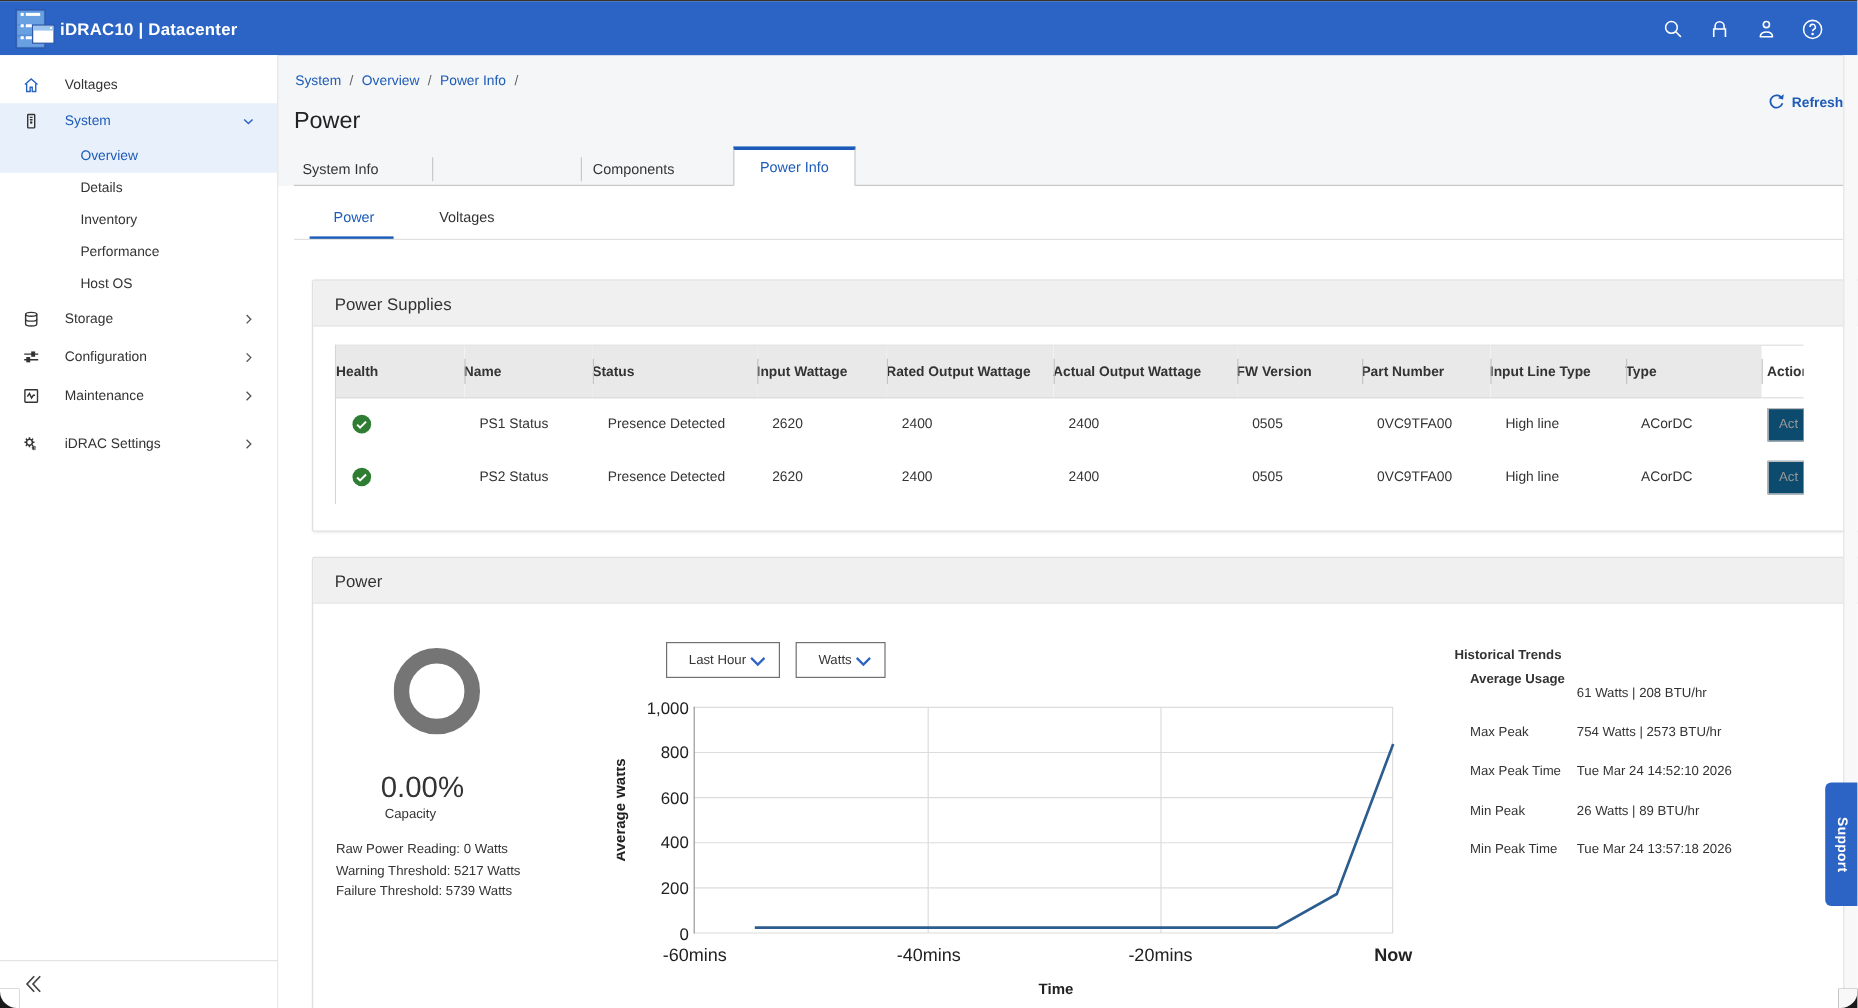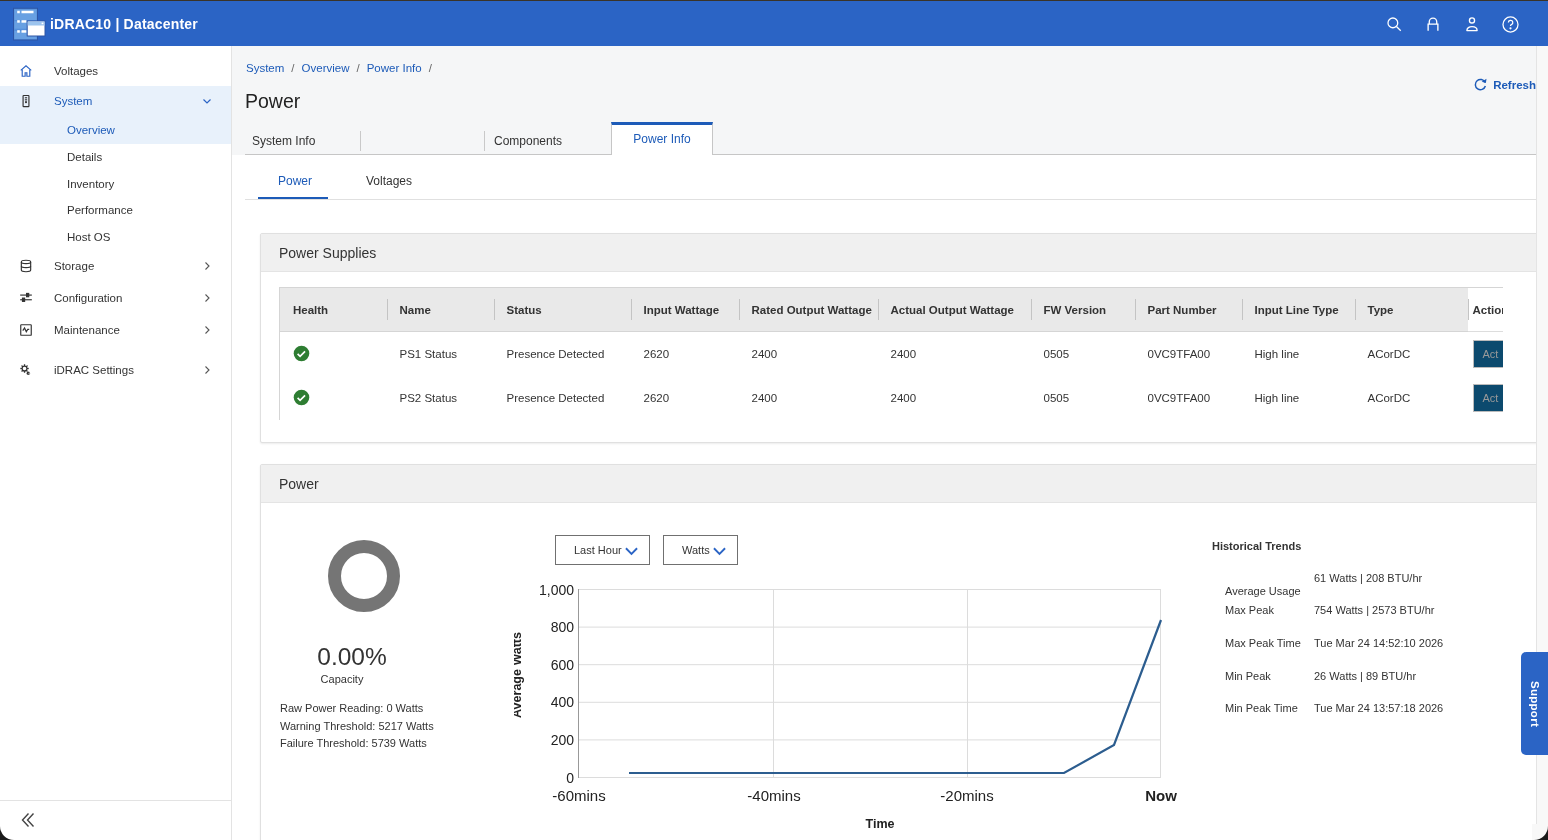--- a/index.html
+++ b/index.html
@@ -38,21 +38,21 @@
 
 .subtab { position:absolute; top:19px; font-size:12px; }
 .subline { position:absolute; left:13px; top:44px; width:1291px; height:1px; background:#e0e0e0; }
 .subunder { position:absolute; left:26px; top:42px; width:70px; height:3px; background:#1d5bb8; }
 
 .card { position:absolute; left:28px; width:1461px; background:#fff; border:1px solid #e0e0e0; border-radius:2px; box-shadow:0 1px 2px rgba(0,0,0,0.08); }
 .card-h { height:38px; background:#f0f0f0; border-bottom:1px solid #e4e4e4; font-size:14px; color:#333; line-height:38px; padding-left:18px; }
 
 .tblwrap { position:absolute; left:18px; top:53px; width:1224px; height:133px; overflow:hidden; }
 table.ps { border-collapse:collapse; table-layout:fixed; width:1280px; font-size:11.5px; color:#333; }
-table.ps th { background:#e9e9e9; font-weight:bold; text-align:left; height:44px; padding-left:13px; border-top:1px solid #d5d5d5; border-bottom:1px solid #d5d5d5; position:relative; white-space:nowrap; }
+table.ps th { background:#e9e9e9; font-weight:bold; text-align:left; height:44px; border-top:1px solid #d5d5d5; border-bottom:1px solid #d5d5d5; position:relative; white-space:nowrap; }
 table.ps th em { position:absolute; left:0; top:11px; bottom:11px; width:1px; background:#c4c4c4; font-style:normal; }
 table.ps td { height:44px; padding-left:13px; } table.ps td:last-child { padding-left:5px; } table.ps th:last-child { padding-left:5px; border-bottom:1px solid #ddd; background:#fff; white-space:nowrap; }
 table.ps th:first-child, table.ps td:first-child { border-left:1px solid #d5d5d5; }
 .okico { display:inline-block; vertical-align:middle; }
 .actbtn { display:inline-block; width:60px; height:28px; border:1px solid #bbb; background:#0c4a6e; color:#999; font-size:11px; line-height:26px; padding-left:9px; }
 
 .donut { position:absolute; left:67px; top:75px; }
 .capnum { position:absolute; left:1px; top:178px; width:180px; text-align:center; font-size:24.5px; color:#333; }
 .caplbl { position:absolute; left:-9px; top:208px; width:180px; text-align:center; font-size:11px; color:#333; }
 .rawtxt { position:absolute; left:19px; font-size:11px; color:#333; }
@@ -344,21 +344,21 @@
             <text x="65" y="236">-60mins</text>
             <text x="260" y="236">-40mins</text>
             <text x="453" y="236">-20mins</text>
             <text x="647" y="236" font-weight="bold">Now</text>
           </g>
           <text x="7" y="110" font-size="12.5" font-weight="bold" fill="#222" transform="rotate(-90 7 110)" text-anchor="middle" font-family="Liberation Sans">Average Watts</text>
           <text x="366" y="263" font-size="12.5" font-weight="bold" fill="#222" text-anchor="middle" font-family="Liberation Sans">Time</text>
         </svg>
 
         <div class="htr-title">Historical Trends</div>
-        <div class="htr-l" style="top:120px;">Average Usage</div>
+        <div class="htr-l" style="top:95px;font-weight:bold;">Average Usage</div>
           <div class="htr-v" style="top:107px;">61 Watts | 208 BTU/hr</div>
         <div class="htr-l" style="top:139px;">Max Peak</div>
           <div class="htr-v" style="top:139px;">754 Watts | 2573 BTU/hr</div>
         <div class="htr-l" style="top:172px;">Max Peak Time</div>
           <div class="htr-v" style="top:172px;">Tue Mar 24 14:52:10 2026</div>
         <div class="htr-l" style="top:205px;">Min Peak</div>
           <div class="htr-v" style="top:205px;">26 Watts | 89 BTU/hr</div>
         <div class="htr-l" style="top:237px;">Min Peak Time</div>
           <div class="htr-v" style="top:237px;">Tue Mar 24 13:57:18 2026</div>
       </div>

